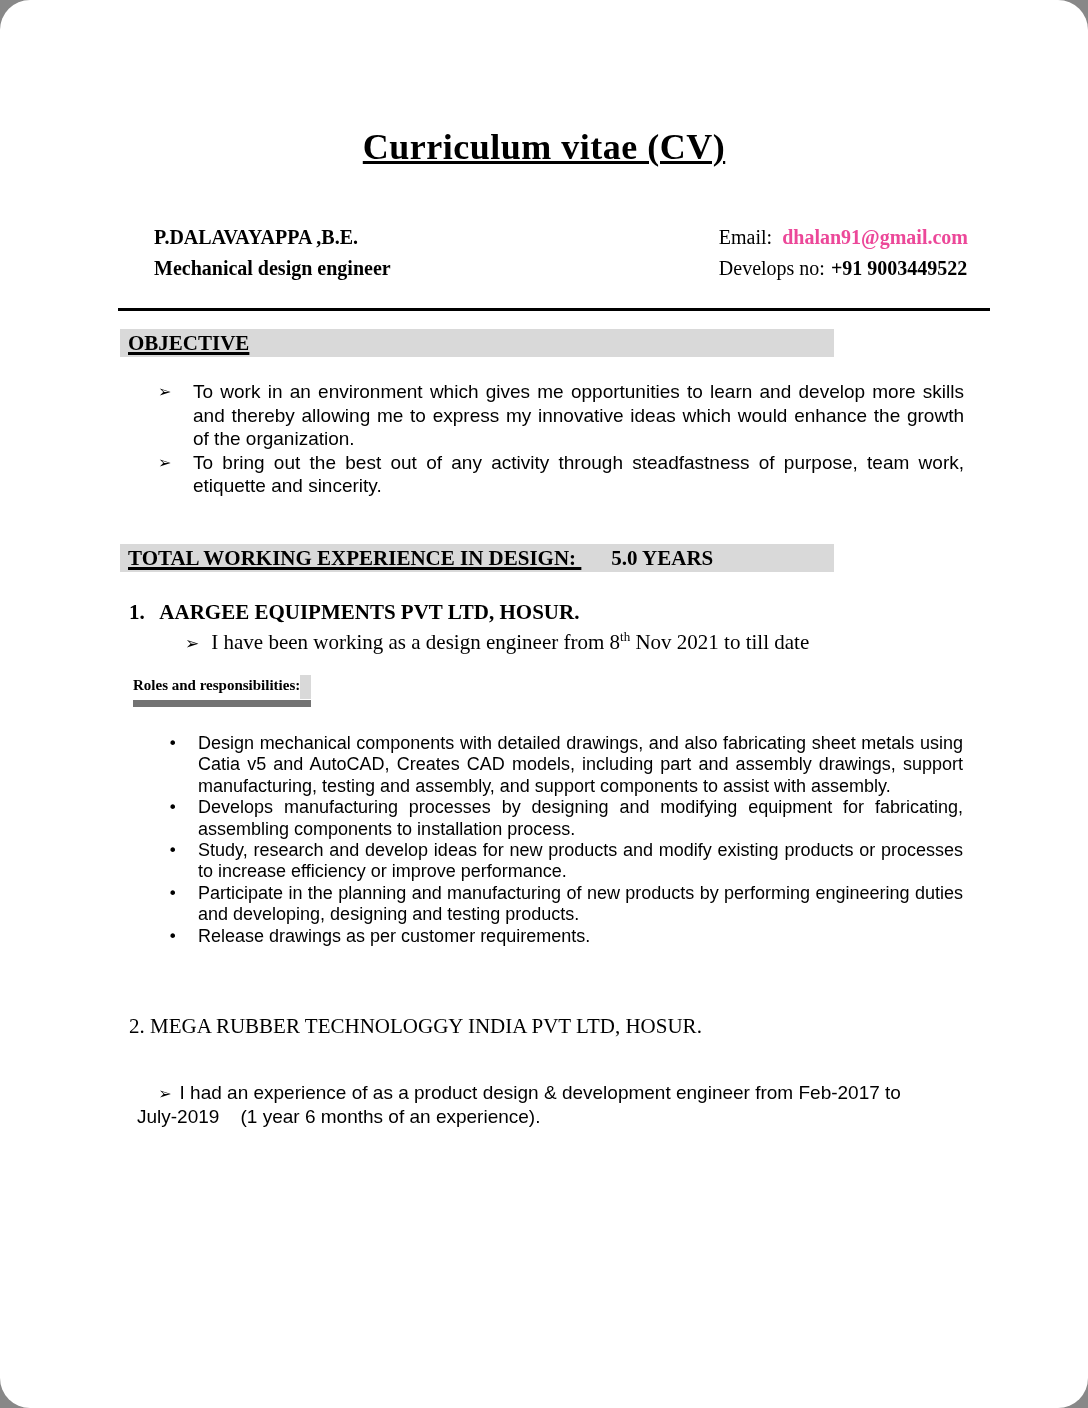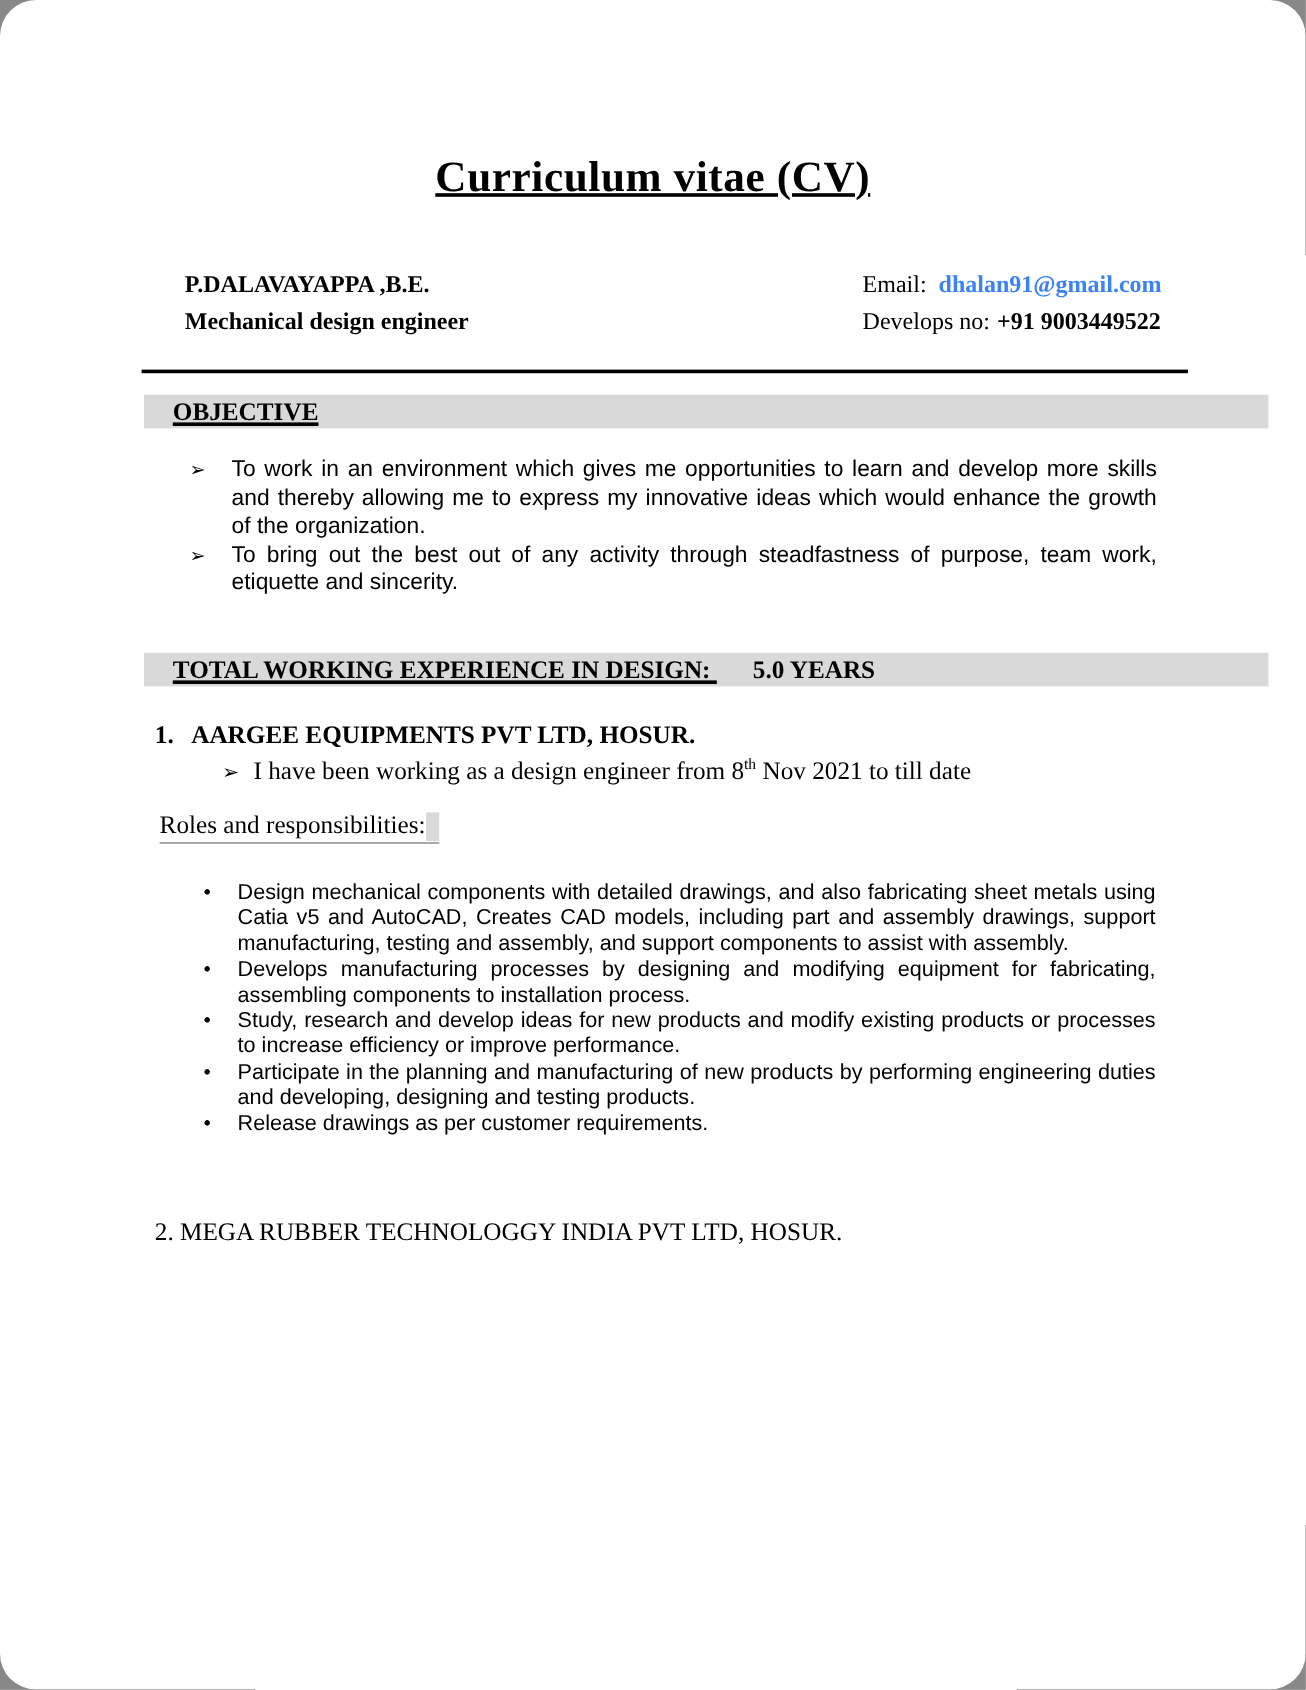--- a/index.html
+++ b/index.html
@@ -31,23 +31,23 @@
   .header-left{font-weight:bold;margin-left:25px;}
   .header-right{font-weight:normal;}
   .email-value{font-weight:bold;margin-left:10px;}
   .contact-value{font-weight:bold;margin-left:6px;}
   .header-rule{
     position:absolute;top:308px;left:118px;width:872px;height:3px;
     background:#000;
   }
   
   .section-bar{
-    position:absolute;left:120px;width:937px;height:28px;
+    position:absolute;left:120px;width:714px;height:28px;
     display:flex;align-items:center;
-    padding-left:24px;box-sizing:border-box;
+    padding-left:8px;box-sizing:border-box;
     font-size:21px;font-weight:bold;
   }
   .bar-objective{top:329px;}
   .bar-total{top:544px;}
   .bar-heading-underlined{
     text-decoration:underline;
     text-decoration-thickness:2.5px;
     white-space:pre;
   }
   .bar-value{margin-left:30px;white-space:pre;}
@@ -70,23 +70,23 @@
   .job1-duration{
     position:absolute;top:629px;left:185px;
     font-size:21px;
   }
   .job1-duration .marker{font-size:17px;margin-right:12px;}
   .job1-duration sup{font-size:13px;}
   
   .roles-heading-wrap{
     position:absolute;top:675px;left:133px;
     display:inline-block;
-    border-bottom:1px solid #737373;
+    border-bottom:7px solid #737373;
     padding-bottom:1px;
-    font-size:21px;font-weight:normal;
+    font-size:15px;font-weight:bold;
   }
   .roles-trail{
     display:inline-block;width:11px;height:24px;
     vertical-align:middle;
   }
   
   .roles-list{
     position:absolute;top:733px;left:168px;width:795px;
     font-family:"Liberation Sans", sans-serif;
     font-size:18px;line-height:21.4px;
@@ -118,21 +118,21 @@
 
   <div class="doc-title">Curriculum vitae (CV)</div>
 
   <div class="header-row">
     <div class="header-left">
       <div>P.DALAVAYAPPA ,B.E.</div>
       <div>Mechanical design engineer</div>
     </div>
     <div class="header-right">
       <div>
-        <span>Email:</span><span class="email-value" style="color:#3b82f6">dhalan91@gmail.com</span>
+        <span>Email:</span><span class="email-value" style="color:#ec4899">dhalan91@gmail.com</span>
       </div>
       <div>
         <span>Develops no:</span><span class="contact-value">+91 9003449522</span>
       </div>
     </div>
   </div>
 
   <div class="header-rule"></div>
 
   <div class="section-bar bar-objective" style="background:#d9d9d9">
@@ -183,14 +183,18 @@
       <span>Participate in the planning and manufacturing of new products by performing engineering duties and developing, designing and testing products.</span>
     </li>
     <li class="dot-li">
       <span class="marker">•</span>
       <span>Release drawings as per customer requirements.</span>
     </li>
   </ul>
 
   <div class="job2-heading">2. MEGA RUBBER TECHNOLOGGY INDIA PVT LTD, HOSUR.</div>
 
+  <div class="job2-line">
+    <span class="marker">➢</span><span>I had an experience of as a product design &amp; development engineer from Feb-2017 to
+July-2019    (1 year 6 months of an experience).</span>
+  </div>
 
 </div>
 
 </body></html>

